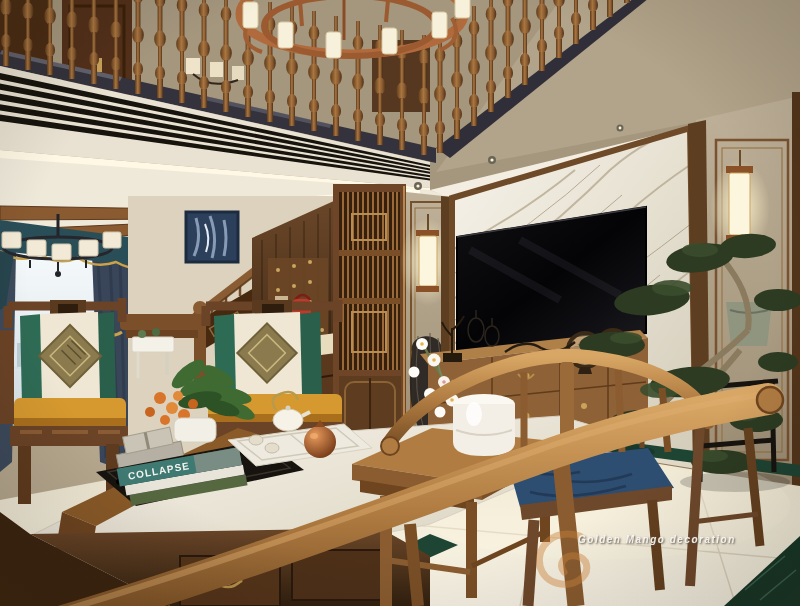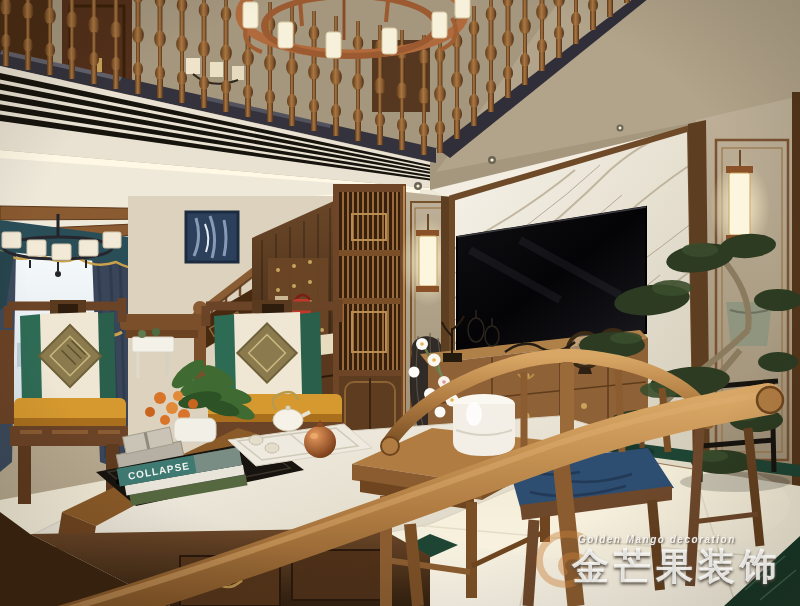--- a/index.html
+++ b/index.html
@@ -663,15 +663,14 @@
 </g>
 
 <rect x="0" y="0" width="800" height="606" fill="url(#vignette)"></rect>
 </svg>
 
 <div class="watermark">
   <svg class="wm-logo" viewBox="0 0 62 66">
     <path d="M48,10 C20,2 4,22 8,40 C12,58 36,64 50,52 C58,44 56,32 44,30 C32,28 26,38 32,46" fill="none" stroke="#c87f3a" stroke-width="7" stroke-linecap="round" opacity=".8"></path>
   </svg>
   <div class="wm-en">Golden Mango decoration</div>
-  <div class="wm-zh">金芒果装饰</div>
 </div>
 </div>
 
 </body></html>

